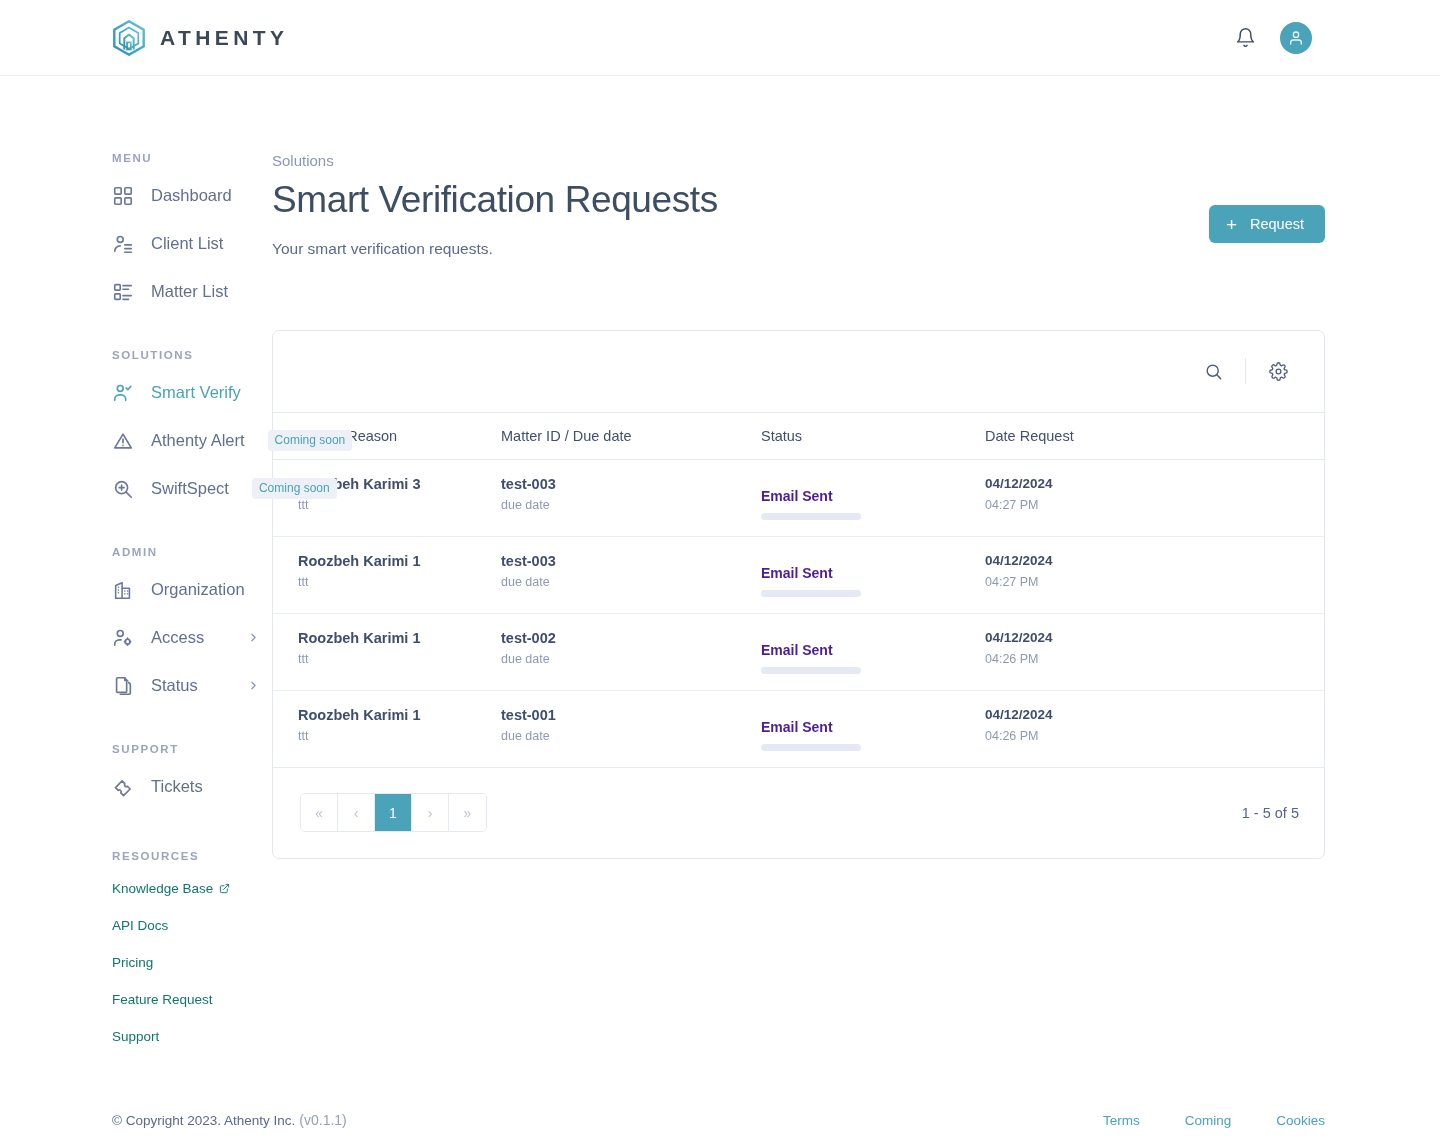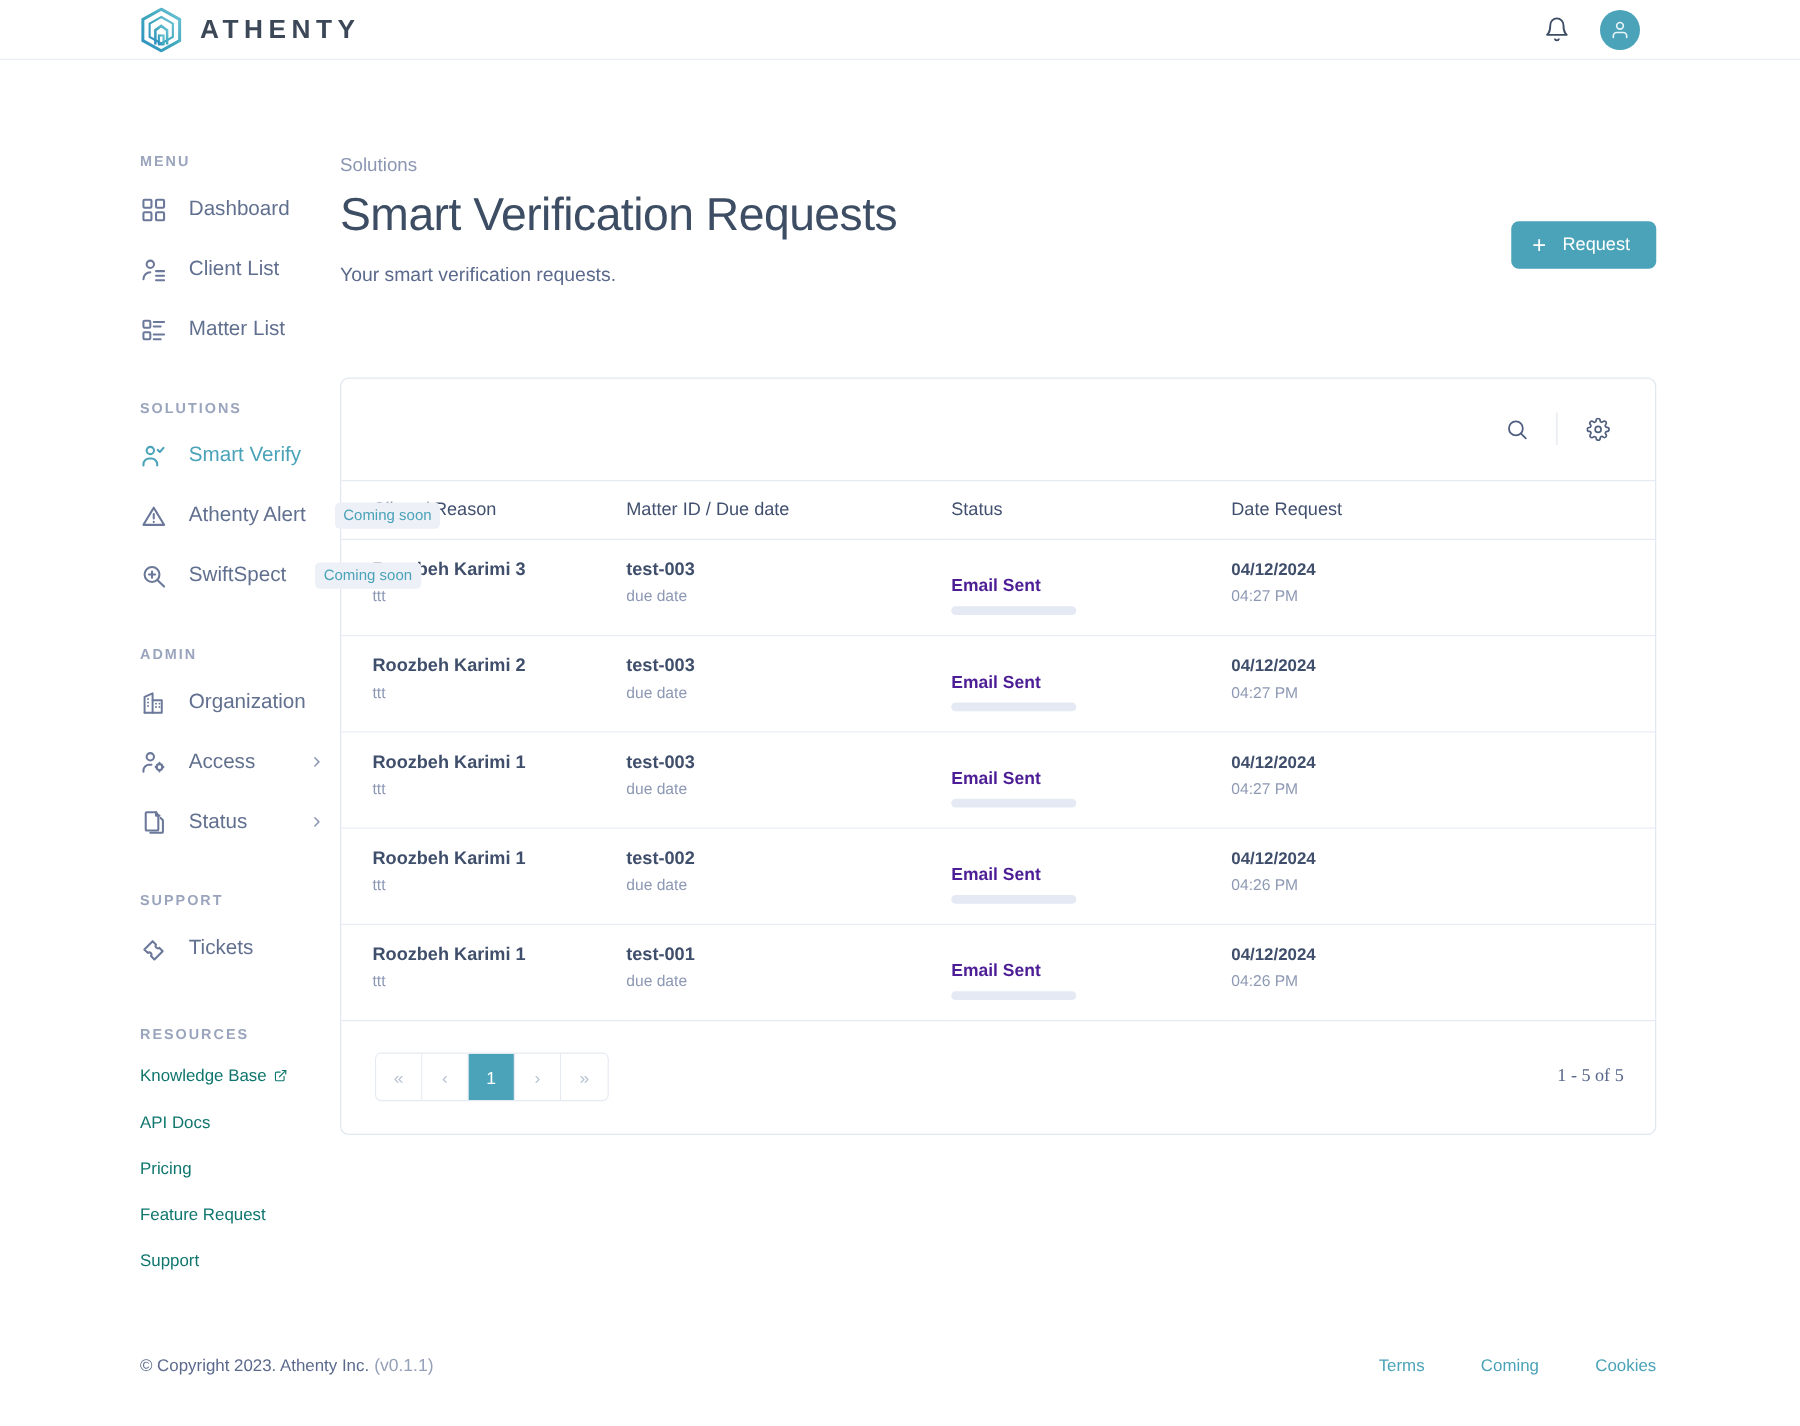--- a/index.html
+++ b/index.html
@@ -7,21 +7,21 @@
     width: 1440px;
     height: 1141px;
     background: #ffffff;
     font-family: "Liberation Sans", sans-serif;
     color: #51618a;
     -webkit-font-smoothing: antialiased;
   }
 
   
   .topbar {
-    height: 48px;
+    height: 76px;
     border-bottom: 1px solid #eceff4;
     display: flex;
     align-items: center;
     padding: 0 128px 0 112px;
     justify-content: space-between;
     gap: 40px;
   }
   .brand { display: flex; align-items: center; gap: 14px; }
   .brand-mark { width: 34px; height: 36px; display: block; }
   .brand-word {
@@ -185,21 +185,21 @@
     width: 37px; height: 37px;
     display: flex; align-items: center; justify-content: center;
     font-size: 14px;
     color: #b9c2d4;
     border-right: 1px solid #e5eaf2;
     cursor: pointer;
     background: #fff;
   }
   .pager-btn:last-child { border-right: none; }
   .pager-btn.current { background: #4aa3b8; color: #fff; font-size: 14px; }
-  .pager-count { font-size: 14.5px; color: #56658a; font-family: Liberation Serif, serif; }
+  .pager-count { font-size: 14.5px; color: #56658a; }
 
   
   .footer {
     margin-left: 112px;
     margin-right: 115px;
     padding-top: 46px;
     padding-bottom: 18px;
     display: flex;
     align-items: center;
     justify-content: space-between;
@@ -447,38 +447,20 @@
               <div class="status-label">Email Sent</div>
               <div class="status-bar"></div>
             </td>
             <td>
               <div class="date-main">04/12/2024</div>
               <div class="date-sub">04:27 PM</div>
             </td>
           </tr>
           <tr>
             <td>
-              <div class="cell-main">Roozbeh Karimi 2</div>
-              <div class="cell-sub">ttt</div>
-            </td>
-            <td>
-              <div class="cell-main">test-003</div>
-              <div class="cell-sub">due date</div>
-            </td>
-            <td>
-              <div class="status-label">Email Sent</div>
-              <div class="status-bar"></div>
-            </td>
-            <td>
-              <div class="date-main">04/12/2024</div>
-              <div class="date-sub">04:27 PM</div>
-            </td>
-          </tr>
-          <tr>
-            <td>
               <div class="cell-main">Roozbeh Karimi 1</div>
               <div class="cell-sub">ttt</div>
             </td>
             <td>
               <div class="cell-main">test-003</div>
               <div class="cell-sub">due date</div>
             </td>
             <td>
               <div class="status-label">Email Sent</div>
               <div class="status-bar"></div>

